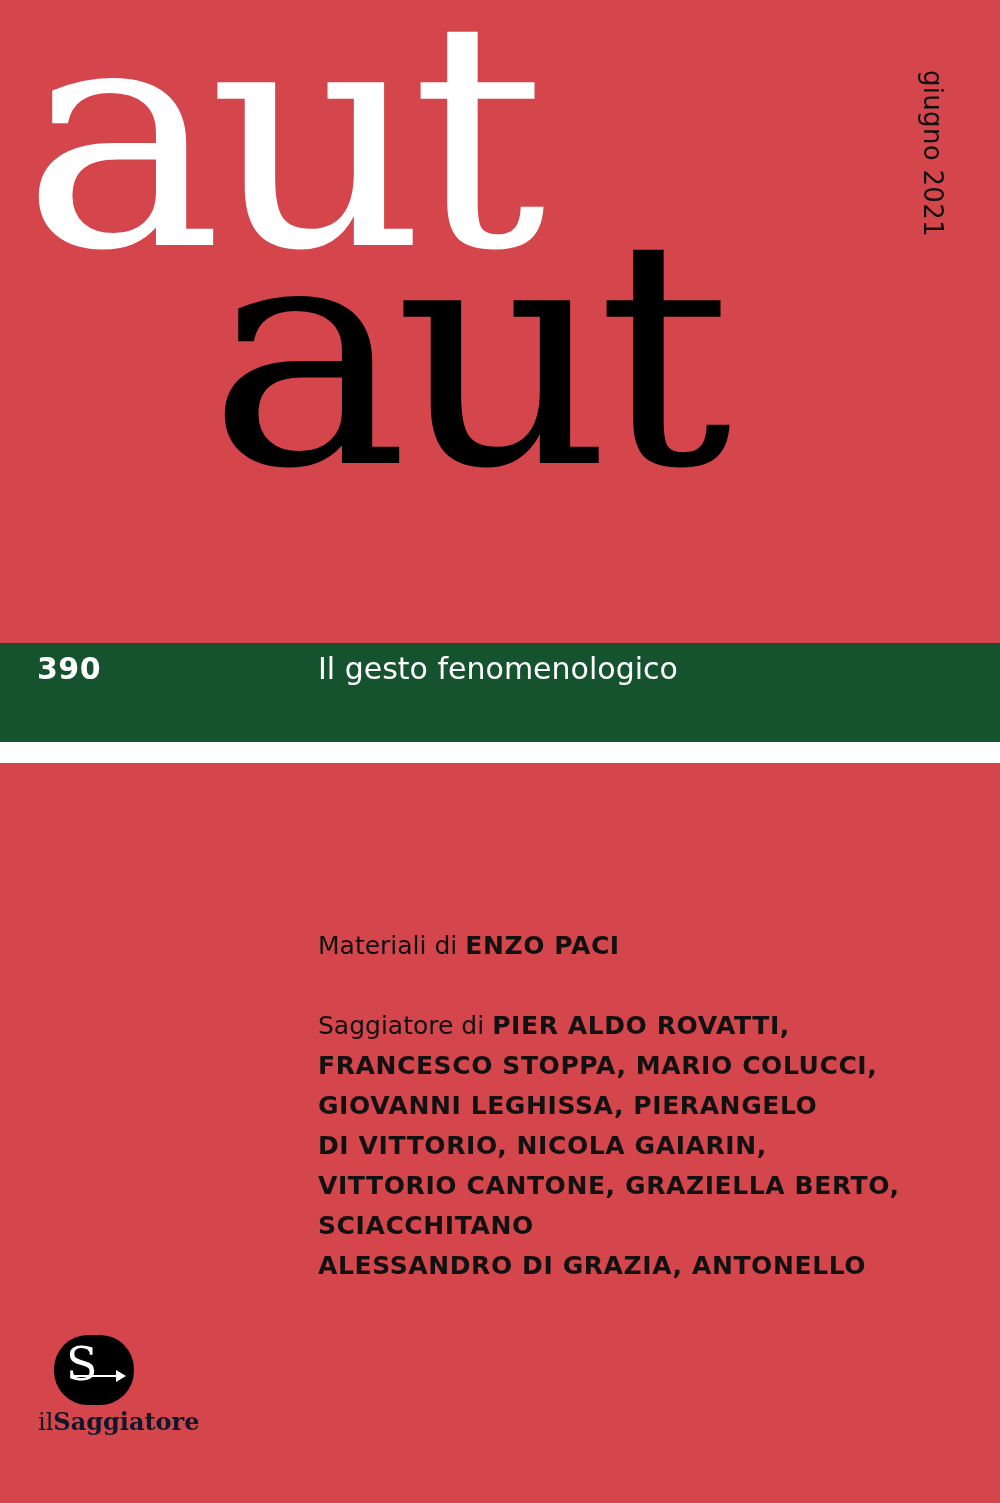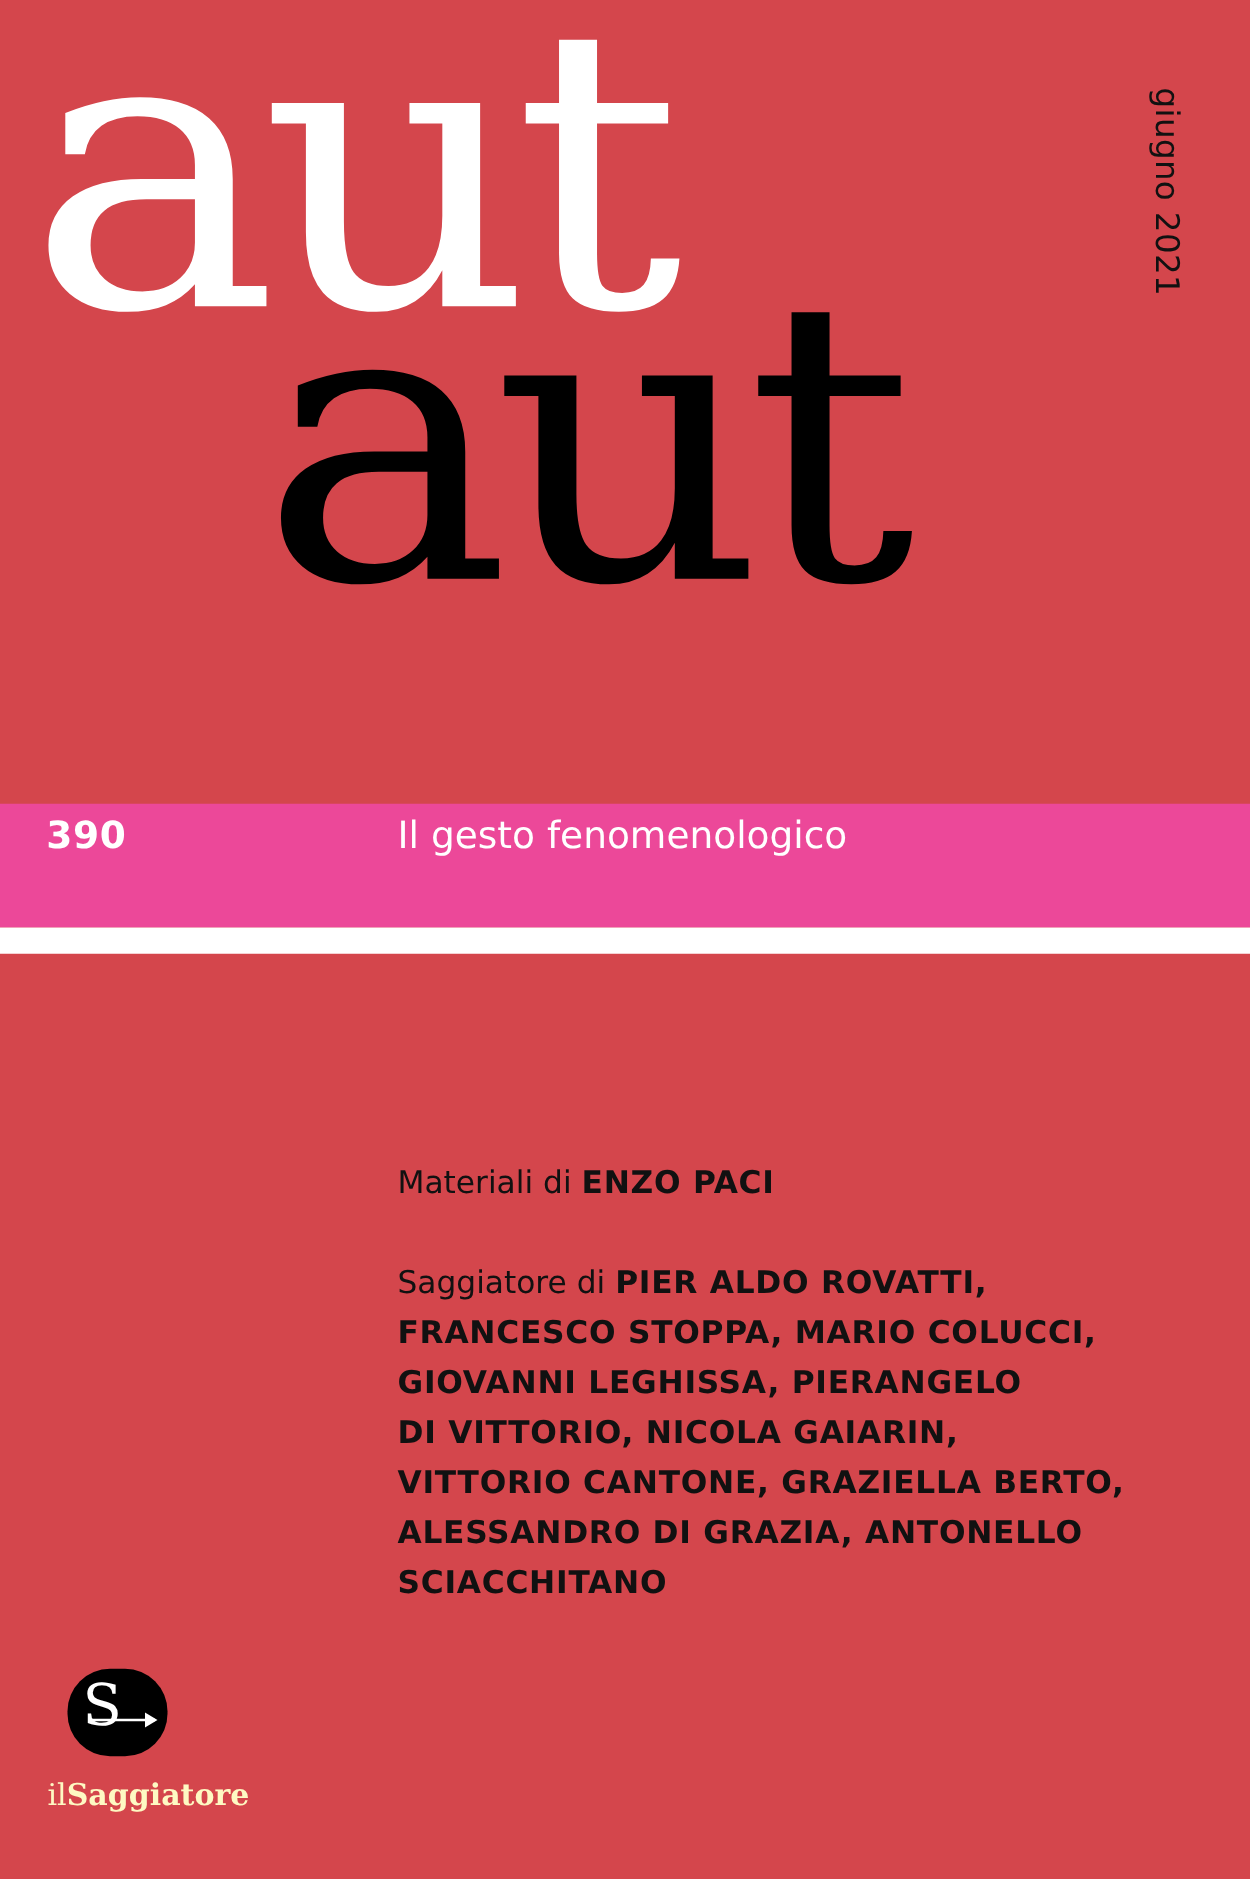--- a/index.html
+++ b/index.html
@@ -2,35 +2,35 @@
 <html><head>
 <meta charset="utf-8">
 <style>
   html, body { margin:0; padding:0; }
   body { width:1000px; height:1503px; background:#d4464c; position:relative; overflow:hidden; font-family:"DejaVu Sans", sans-serif; }
   .logo-word { position:absolute; font-family:"DejaVu Serif", serif; font-weight:normal; letter-spacing:-14px; line-height:1; transform-origin:left top; }
   .logo-top { left:22px; top:-20px; font-size:330px; color:#ffffff; transform:scaleX(1.02) scaleY(0.95); }
   .logo-bottom { left:208px; top:198px; font-size:330px; color:#000000; transform:scaleX(1.02) scaleY(0.95); }
   .date { position:absolute; left:865px; top:70px; width:140px; height:140px; }
   .date span { position:absolute; left:0; top:0; transform-origin:left top; transform:translate(83px,0) rotate(90deg); font-size:26px; color:#111; white-space:nowrap; letter-spacing:0.3px; }
-  .band { position:absolute; left:0; top:643px; width:1000px; height:99px; background:#ec4899; }
+  .band { position:absolute; left:0; top:643px; width:1000px; height:99px; background:#14532d; }
   .issue-number { position:absolute; left:37px; top:8px; font-size:30px; font-weight:bold; color:#ffffff; letter-spacing:0.5px; }
   .issue-title { position:absolute; left:318px; top:8px; font-size:30px; font-weight:normal; color:#ffffff; }
   .stripe { position:absolute; left:0; top:742px; width:1000px; height:21px; background:#ffffff; }
   .credits { position:absolute; left:318px; top:912px; width:640px; color:#111;margin-top:14px; }
   .credit-line { font-size:25px; line-height:40px; }
   .credit-label { font-weight:normal; }
   .credit-names { font-weight:bold; letter-spacing:0.6px; }
   .gap { height:40px; }
   .publisher { position:absolute; left:38px; top:1335px; }
   .pub-badge { width:80px; height:70px; background:#000; border-radius:34px 34px 34px 34px; position:relative; left:16px; }
   .pub-badge .s { position:absolute; left:12px; top:0; color:#fff; font-family:"DejaVu Serif", serif; font-size:46px; line-height:58px; }
   .pub-badge .arrow { position:absolute; left:18px; top:40px; width:52px; height:2px; background:#fff; }
   .pub-badge .arrowhead { position:absolute; left:62px; top:35px; width:0; height:0; border-left:10px solid #fff; border-top:6px solid transparent; border-bottom:6px solid transparent; }
-  .pub-name { margin-top:16px; font-family:"DejaVu Serif", serif; font-size:24px; color:#fef9c3; white-space:nowrap; }
+  .pub-name { margin-top:2px; font-family:"DejaVu Serif", serif; font-size:24px; color:#0f172a; white-space:nowrap; }
   .pub-name b { font-weight:bold; }
 </style>
 </head>
 <body>
 
 <div>
 
   <div class="logo-word logo-top">aut</div>
   <div class="logo-word logo-bottom">aut</div>
 
@@ -51,22 +51,22 @@
     </div>
     <div class="gap"></div>
     <div class="credit-line">
       <span class="credit-label">Saggiatore di</span>
       <span class="credit-names">PIER ALDO ROVATTI,</span>
     </div>
     <div class="credit-line credit-names">FRANCESCO STOPPA, MARIO COLUCCI,</div>
     <div class="credit-line credit-names">GIOVANNI LEGHISSA, PIERANGELO</div>
     <div class="credit-line credit-names">DI VITTORIO, NICOLA GAIARIN,</div>
     <div class="credit-line credit-names">VITTORIO CANTONE, GRAZIELLA BERTO,</div>
+    <div class="credit-line credit-names">SCIACCHITANO</div>
     <div class="credit-line credit-names">ALESSANDRO DI GRAZIA, ANTONELLO</div>
-    <div class="credit-line credit-names">SCIACCHITANO</div>
   </div>
 
   <div class="publisher">
     <div class="pub-badge">
       <span class="s">S</span>
       <span class="arrow"></span>
       <span class="arrowhead"></span>
     </div>
     <div class="pub-name">
       <span>il</span><b>Saggiatore</b>

